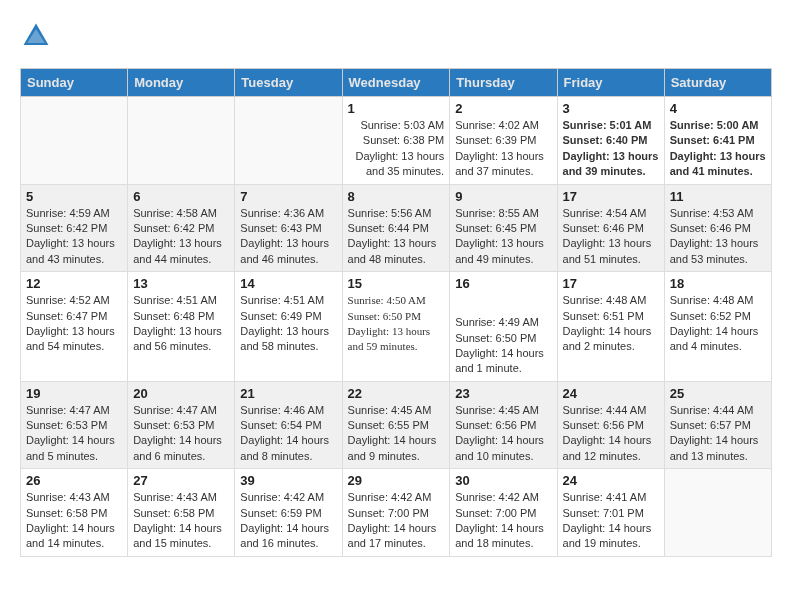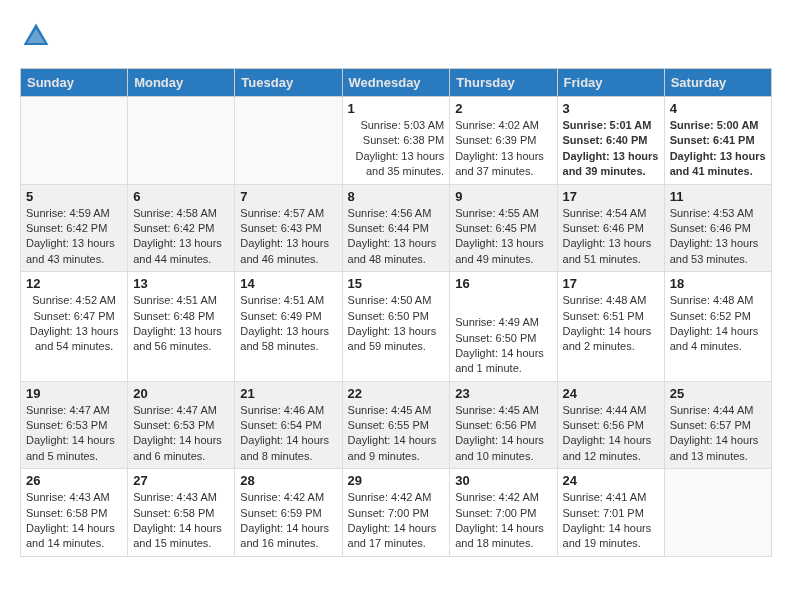--- a/index.html
+++ b/index.html
@@ -167,35 +167,35 @@
         </td>
         <td class="cal-cell shaded">
           <div class="day-num">6</div>
           <div class="cell-text" style="white-space: pre-line;">Sunrise: 4:58 AM
 Sunset: 6:42 PM
 Daylight: 13 hours
 and 44 minutes.</div>
         </td>
         <td class="cal-cell shaded">
           <div class="day-num">7</div>
-          <div class="cell-text" style="white-space: pre-line;">Sunrise: 4:57 AM
+          <div class="cell-text" style="white-space: pre-line;">Sunrise: 4:36 AM
 Sunset: 6:43 PM
 Daylight: 13 hours
 and 46 minutes.</div>
         </td>
         <td class="cal-cell shaded">
           <div class="day-num">8</div>
-          <div class="cell-text" style="white-space: pre-line;">Sunrise: 4:56 AM
+          <div class="cell-text" style="white-space: pre-line;">Sunrise: 5:56 AM
 Sunset: 6:44 PM
 Daylight: 13 hours
 and 48 minutes.</div>
         </td>
         <td class="cal-cell shaded">
           <div class="day-num">9</div>
-          <div class="cell-text" style="white-space: pre-line;">Sunrise: 4:55 AM
+          <div class="cell-text" style="white-space: pre-line;">Sunrise: 8:55 AM
 Sunset: 6:45 PM
 Daylight: 13 hours
 and 49 minutes.</div>
         </td>
         <td class="cal-cell shaded">
           <div class="day-num">17</div>
           <div class="cell-text" style="white-space: pre-line;">Sunrise: 4:54 AM
 Sunset: 6:46 PM
 Daylight: 13 hours
 and 51 minutes.</div>
@@ -204,42 +204,42 @@
           <div class="day-num">11</div>
           <div class="cell-text" style="white-space: pre-line;">Sunrise: 4:53 AM
 Sunset: 6:46 PM
 Daylight: 13 hours
 and 53 minutes.</div>
         </td>
       </tr>
       <tr>
         <td class="cal-cell">
           <div class="day-num">12</div>
-          <div class="cell-text" style="white-space: pre-line; text-align: center;">Sunrise: 4:52 AM
+          <div class="cell-text" style="white-space: pre-line;">Sunrise: 4:52 AM
 Sunset: 6:47 PM
 Daylight: 13 hours
 and 54 minutes.</div>
         </td>
         <td class="cal-cell">
           <div class="day-num">13</div>
           <div class="cell-text" style="white-space: pre-line;">Sunrise: 4:51 AM
 Sunset: 6:48 PM
 Daylight: 13 hours
 and 56 minutes.</div>
         </td>
         <td class="cal-cell">
           <div class="day-num">14</div>
           <div class="cell-text" style="white-space: pre-line;">Sunrise: 4:51 AM
 Sunset: 6:49 PM
 Daylight: 13 hours
 and 58 minutes.</div>
         </td>
         <td class="cal-cell">
           <div class="day-num">15</div>
-          <div class="cell-text" style="white-space: pre-line;">Sunrise: 4:50 AM
+          <div class="cell-text" style="white-space: pre-line; font-family: Liberation Serif, serif;">Sunrise: 4:50 AM
 Sunset: 6:50 PM
 Daylight: 13 hours
 and 59 minutes.</div>
         </td>
         <td class="cal-cell">
           <div class="day-num">16</div>
           <div class="cell-text" style="white-space: pre-line; margin-top: 24px;">Sunrise: 4:49 AM
 Sunset: 6:50 PM
 Daylight: 14 hours
 and 1 minute.</div>
@@ -319,21 +319,21 @@
 and 14 minutes.</div>
         </td>
         <td class="cal-cell">
           <div class="day-num">27</div>
           <div class="cell-text" style="white-space: pre-line;">Sunrise: 4:43 AM
 Sunset: 6:58 PM
 Daylight: 14 hours
 and 15 minutes.</div>
         </td>
         <td class="cal-cell">
-          <div class="day-num">28</div>
+          <div class="day-num">39</div>
           <div class="cell-text" style="white-space: pre-line;">Sunrise: 4:42 AM
 Sunset: 6:59 PM
 Daylight: 14 hours
 and 16 minutes.</div>
         </td>
         <td class="cal-cell">
           <div class="day-num">29</div>
           <div class="cell-text" style="white-space: pre-line;">Sunrise: 4:42 AM
 Sunset: 7:00 PM
 Daylight: 14 hours

